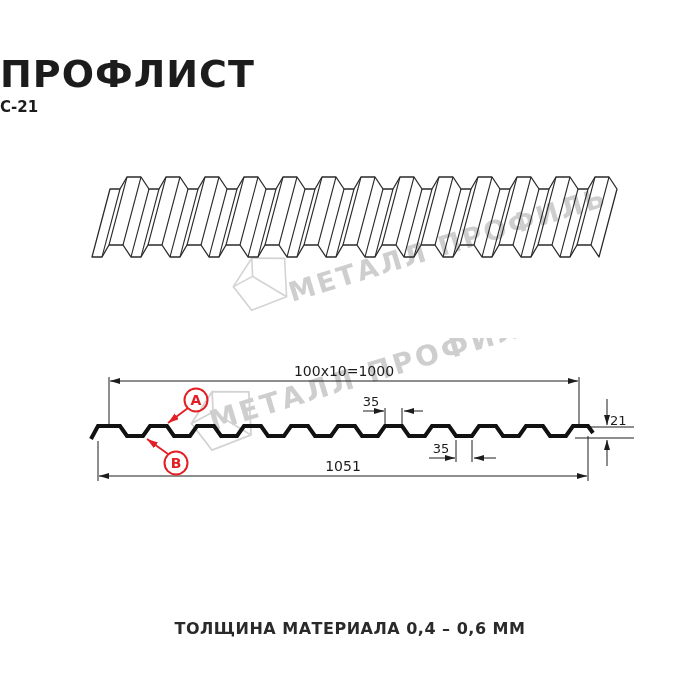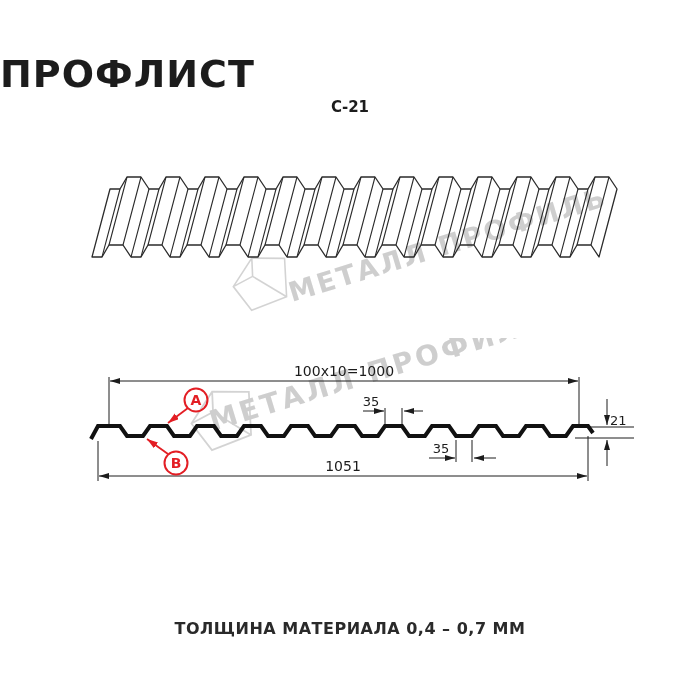--- a/index.html
+++ b/index.html
@@ -1,20 +1,20 @@
 <!DOCTYPE html>
 <html><head>
 <meta charset="utf-8">
 <style>
   html,body{margin:0;padding:0;}
   body{width:700px;height:700px;background:#ffffff;position:relative;overflow:hidden;
        font-family:"DejaVu Sans","Liberation Sans",sans-serif;}
   .page-title{position:absolute;top:52px;left:0;width:700px;text-align:left;
       font-size:38px;font-weight:bold;letter-spacing:1px;color:#1c1c1c;}
-  .page-subtitle{position:absolute;top:98px;left:0;width:700px;text-align:center;
+  .page-subtitle{position:absolute;top:98px;left:0;width:700px;text-align:left;
       font-size:15px;font-weight:bold;color:#1c1c1c;}
   .footer-note{position:absolute;top:619px;left:0;width:700px;text-align:center;
       font-size:16px;font-weight:bold;letter-spacing:0.5px;color:#2a2a2a;}
   svg{position:absolute;}
   .dim-text{font-size:14px;fill:#1c1c1c;}
   .dim-text-small{font-size:13px;fill:#1c1c1c;}
   .wm-text{font-size:27px;font-weight:bold;letter-spacing:2.5px;}
   .wm-text2{font-size:28px;font-weight:bold;letter-spacing:3px;}
 </style>
 </head>
@@ -96,13 +96,13 @@
     <text x="196" y="405" text-anchor="middle" font-size="14" font-weight="bold" fill="#e31e24">А</text>
     <path d="M188 408 L168 423" stroke="#e31e24" stroke-width="1.8" fill="none" marker-end="url(#arrR)"></path>
   </g>
   <g>
     <circle cx="176" cy="463" r="11.5" fill="none" stroke="#e31e24" stroke-width="2"></circle>
     <text x="176" y="468" text-anchor="middle" font-size="14" font-weight="bold" fill="#e31e24">В</text>
     <path d="M168 454 L147 439" stroke="#e31e24" stroke-width="1.8" fill="none" marker-end="url(#arrR)"></path>
   </g>
 </svg>
 
-<div class="footer-note">ТОЛЩИНА МАТЕРИАЛА 0,4 – 0,7 ММ</div>
+<div class="footer-note">ТОЛЩИНА МАТЕРИАЛА 0,4 – 0,6 ММ</div>
 
 </body></html>

